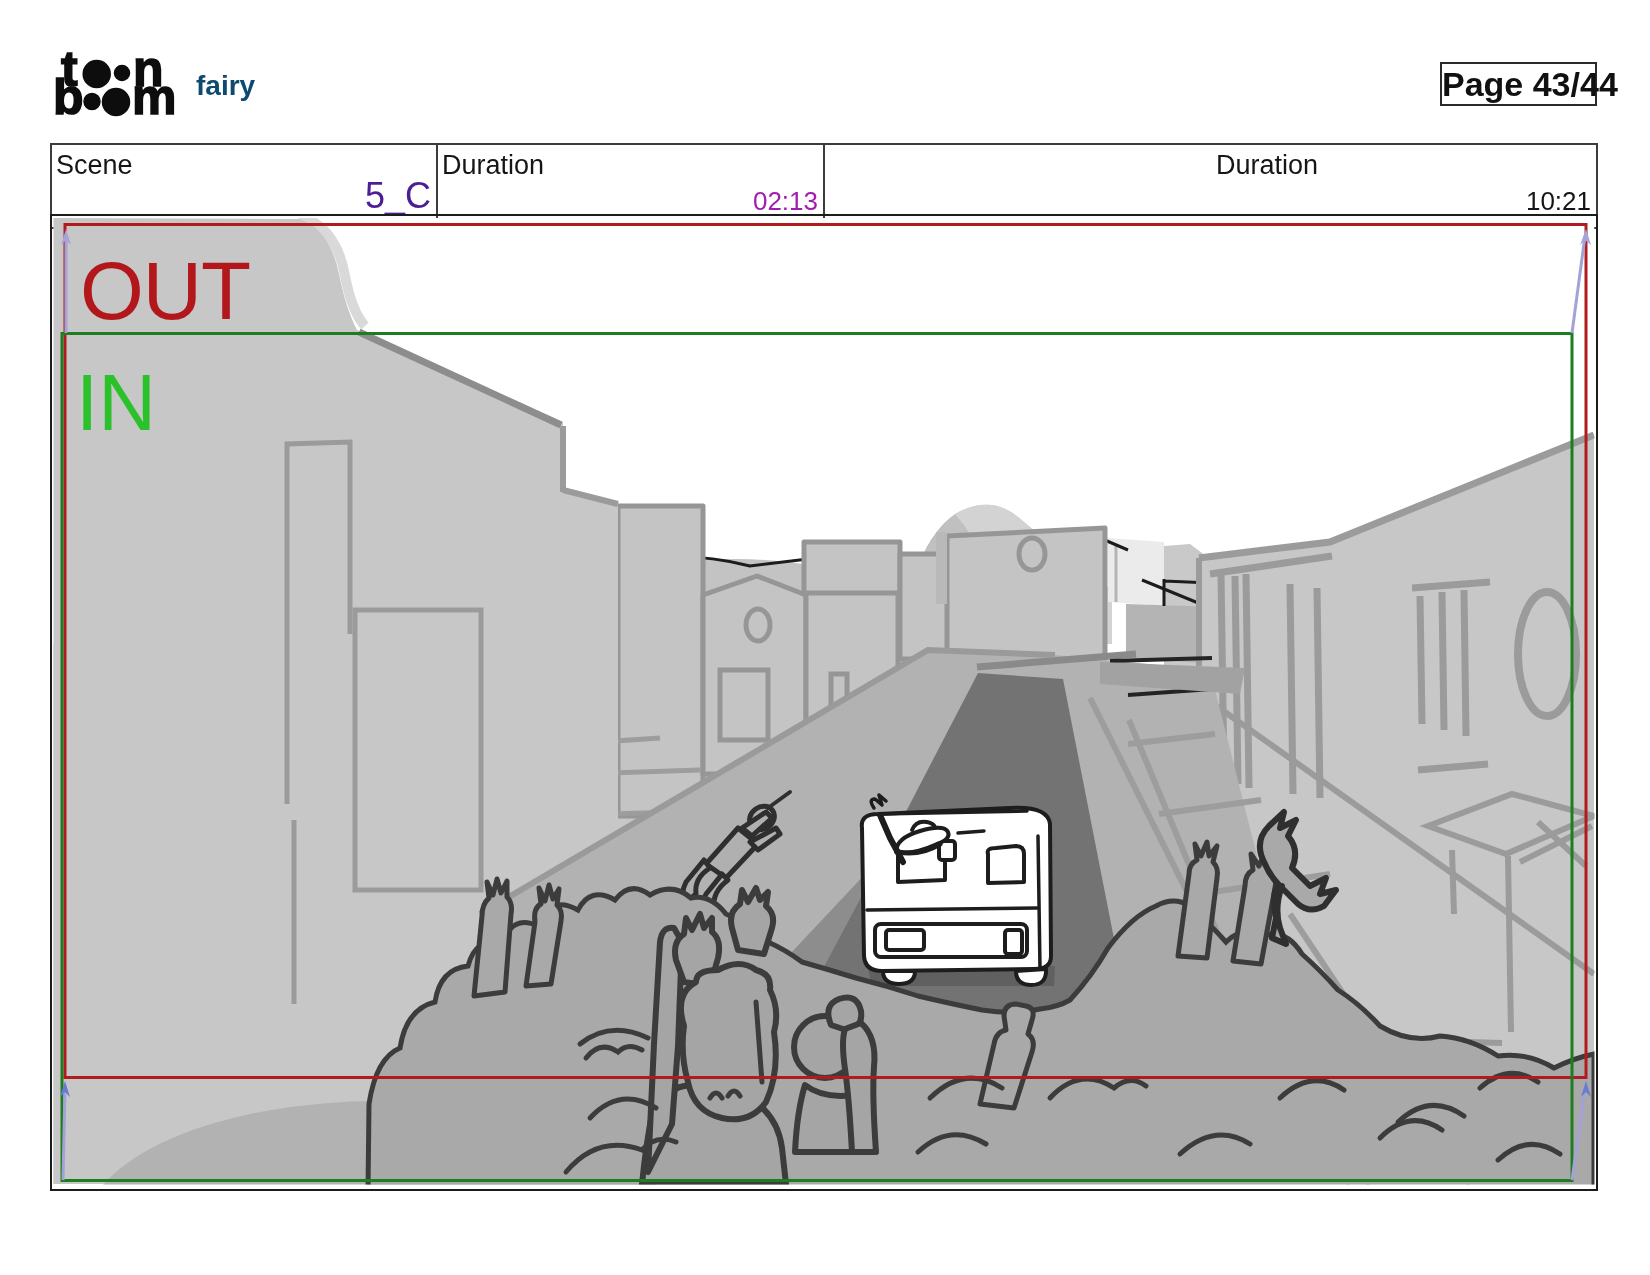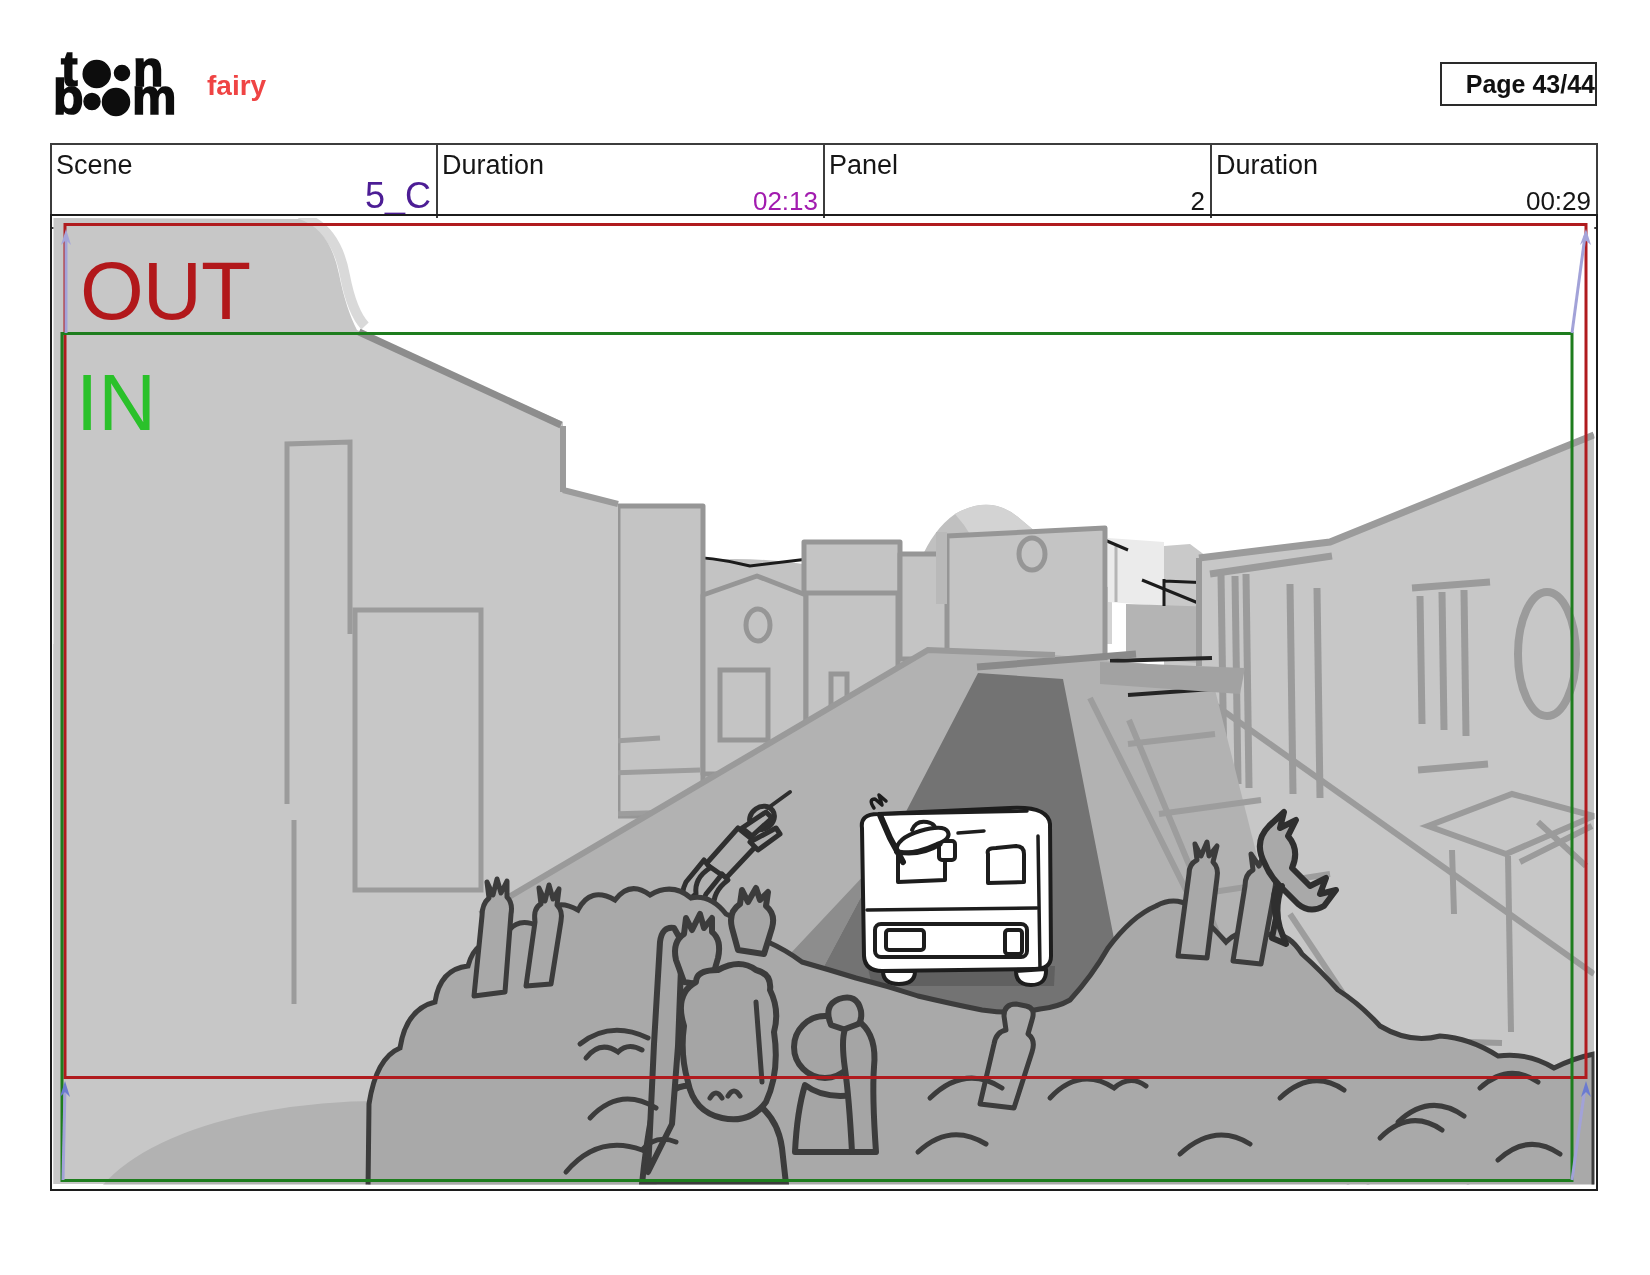--- a/index.html
+++ b/index.html
@@ -15,44 +15,40 @@
     <circle cx="44.7" cy="24" r="13.5"></circle>
     <circle cx="70" cy="23" r="7.5"></circle>
     <text x="81" y="35.5" font-size="50">n</text>
     <text x="1" y="63.5" font-size="50">b</text>
     <circle cx="40" cy="51.5" r="8"></circle>
     <circle cx="64" cy="52" r="13.5"></circle>
     <text x="80" y="63.5" font-size="50">m</text>
   </g>
 </svg>
 
-<div class="abs" style="left:207px;top:70px;font-size:28px;font-weight:bold;color:#ef4444;">fairy</div>
-
-<div class="abs" style="left:1440px;top:62px;width:157px;height:44px;border:2px solid #2a2a2a;box-sizing:border-box;text-align:right;font-size:25px;font-weight:bold;color:#111;line-height:40px;white-space:nowrap;">Page 43/44</div>
+<div class="abs" style="left:196px;top:70px;font-size:28px;font-weight:bold;color:#0c4a6e;">fairy</div>
+
+<div class="abs" style="left:1440px;top:62px;width:157px;height:44px;border:2px solid #2a2a2a;box-sizing:border-box;text-align:right;font-size:34px;font-weight:bold;color:#111;line-height:40px;white-space:nowrap;">Page 43/44</div>
 
 <div class="abs" style="left:50px;top:124px;width:1548px;height:86px;border:2px solid #3c3c3c;box-sizing:border-box;margin-top:19px;">
 
   <div class="abs" style="left:0;top:0;width:386px;height:82px;border-right:2px solid #3c3c3c;box-sizing:border-box;">
     <div class="abs" style="left:4px;top:5px;font-size:27px;color:#161616;">Scene</div>
     <div class="abs" style="right:5px;bottom:10px;font-size:36px;color:#4c1d95;">5_C</div>
   </div>
 
   <div class="abs" style="left:386px;top:0;width:387px;height:82px;border-right:2px solid #3c3c3c;box-sizing:border-box;">
     <div class="abs" style="left:4px;top:5px;font-size:27px;color:#161616;">Duration</div>
     <div class="abs" style="right:5px;bottom:10px;font-size:26px;color:#a21caf;">02:13</div>
   </div>
 
-  <div class="abs" style="left:773px;top:0;width:387px;height:82px;border-right:2px solid #3c3c3c;box-sizing:border-box;">
-    <div class="abs" style="left:4px;top:5px;font-size:27px;color:#161616;">Panel</div>
-    <div class="abs" style="right:5px;bottom:10px;font-size:26px;color:#161616;">2</div>
-  </div>
 
   <div class="abs" style="left:1160px;top:0;width:384px;height:82px;box-sizing:border-box;">
     <div class="abs" style="left:4px;top:5px;font-size:27px;color:#161616;">Duration</div>
-    <div class="abs" style="right:5px;bottom:10px;font-size:26px;color:#161616;">00:29</div>
+    <div class="abs" style="right:5px;bottom:10px;font-size:26px;color:#161616;">10:21</div>
   </div>
 </div>
 
 <svg class="abs" style="left:50px;top:214px" width="1548" height="977" viewBox="0 0 1548 977">
   <defs>
     <clipPath id="art">
         <rect x="3.5" y="4" width="1541" height="966.5"></rect>
       </clipPath>
   </defs>
   <g clip-path="url(#art)">

